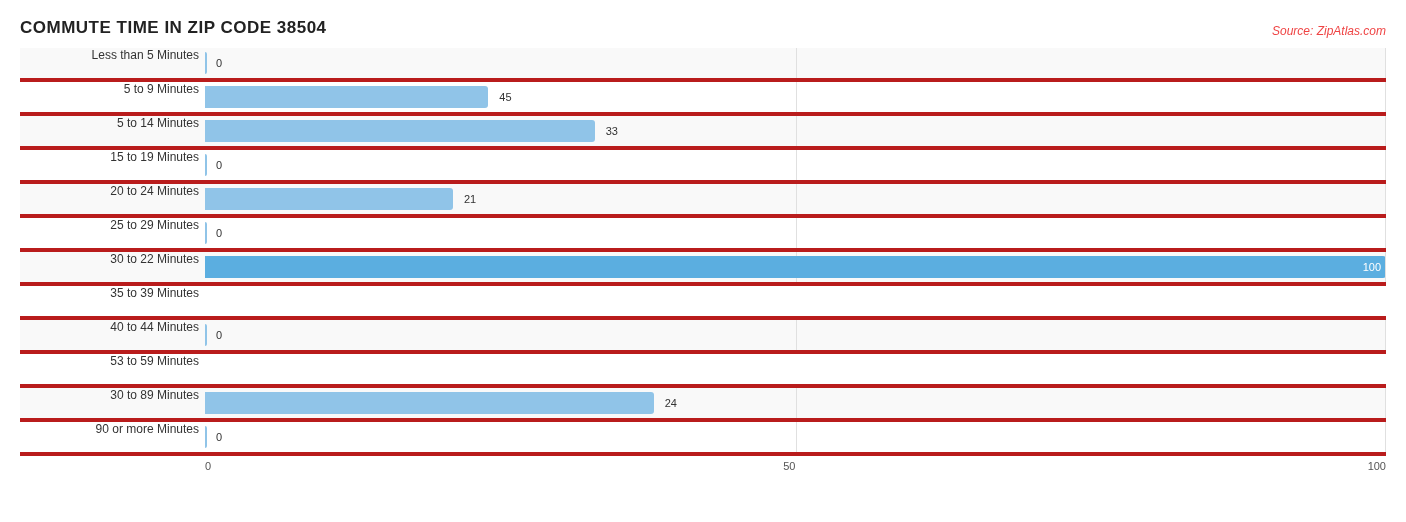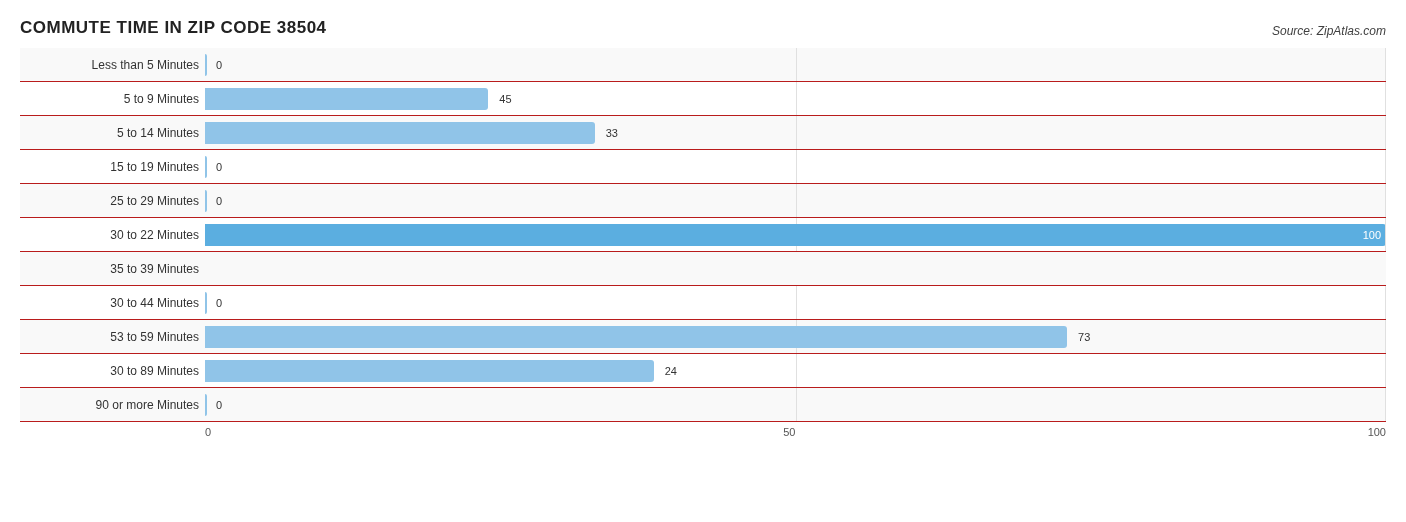--- a/index.html
+++ b/index.html
@@ -24,34 +24,34 @@
     }
     .chart-title {
       font-size: 17px;
       font-weight: bold;
       color: #222;
       text-transform: uppercase;
       letter-spacing: 0.5px;
     }
     .chart-source {
       font-size: 12px;
-      color: #404040;
+      color: #ef4444;
       font-style: italic;
     }
     .chart-body {
       display: flex;
       flex-direction: column;
       flex: 1;
       position: relative;
     }
     .bar-row {
       display: flex;
-      align-items: center;
+      align-items: flex-start;
       height: 34px;
-      border-bottom: 1px solid #b91c1c;
+      border-bottom: 4px solid #b91c1c;
       position: relative;
     }
     .bar-row:nth-child(odd) {
       background: #f9f9f9;
     }
     .bar-row:nth-child(even) {
       background: #fff;
     }
     .row-label {
       width: 185px;
@@ -163,50 +163,53 @@
         </div>
       </div>
       <div class="bar-row">
         <div class="row-label">15 to 19 Minutes</div>
         <div class="bar-area">
           <div class="bar" style="width: 0%;"></div>
           <span class="bar-value" style="left: 0.5%; position: absolute;">0</span>
         </div>
       </div>
       <div class="bar-row">
+        <div class="row-label">20 to 24 Minutes</div>
+        <div class="bar-area">
+          <div class="bar" style="width: 21%;"></div>
+          <span class="bar-value" style="left: 21.5%; position: absolute;">21</span>
+        </div>
+      </div>
+      <div class="bar-row">
         <div class="row-label">25 to 29 Minutes</div>
         <div class="bar-area">
           <div class="bar" style="width: 0%;"></div>
           <span class="bar-value" style="left: 0.5%; position: absolute;">0</span>
         </div>
       </div>
       <div class="bar-row">
         <div class="row-label">30 to 22 Minutes</div>
         <div class="bar-area">
           <div class="bar highlighted" style="width: 100%;">
             <span class="bar-value inside">100</span>
           </div>
         </div>
       </div>
       <div class="bar-row">
         <div class="row-label">35 to 39 Minutes</div>
       </div>
       <div class="bar-row">
-        <div class="row-label">30 to 44 Minutes</div>
+        <div class="row-label">40 to 44 Minutes</div>
         <div class="bar-area">
           <div class="bar" style="width: 0%;"></div>
           <span class="bar-value" style="left: 0.5%; position: absolute;">0</span>
         </div>
       </div>
       <div class="bar-row">
         <div class="row-label">53 to 59 Minutes</div>
-        <div class="bar-area">
-          <div class="bar" style="width: 73%;"></div>
-          <span class="bar-value" style="left: 73.5%; position: absolute;">73</span>
-        </div>
       </div>
       <div class="bar-row">
         <div class="row-label">30 to 89 Minutes</div>
         <div class="bar-area">
           <div class="bar" style="width: 38%;"></div>
           <span class="bar-value" style="left: 38.5%; position: absolute;">24</span>
         </div>
       </div>
       <div class="bar-row">
         <div class="row-label">90 or more Minutes</div>

